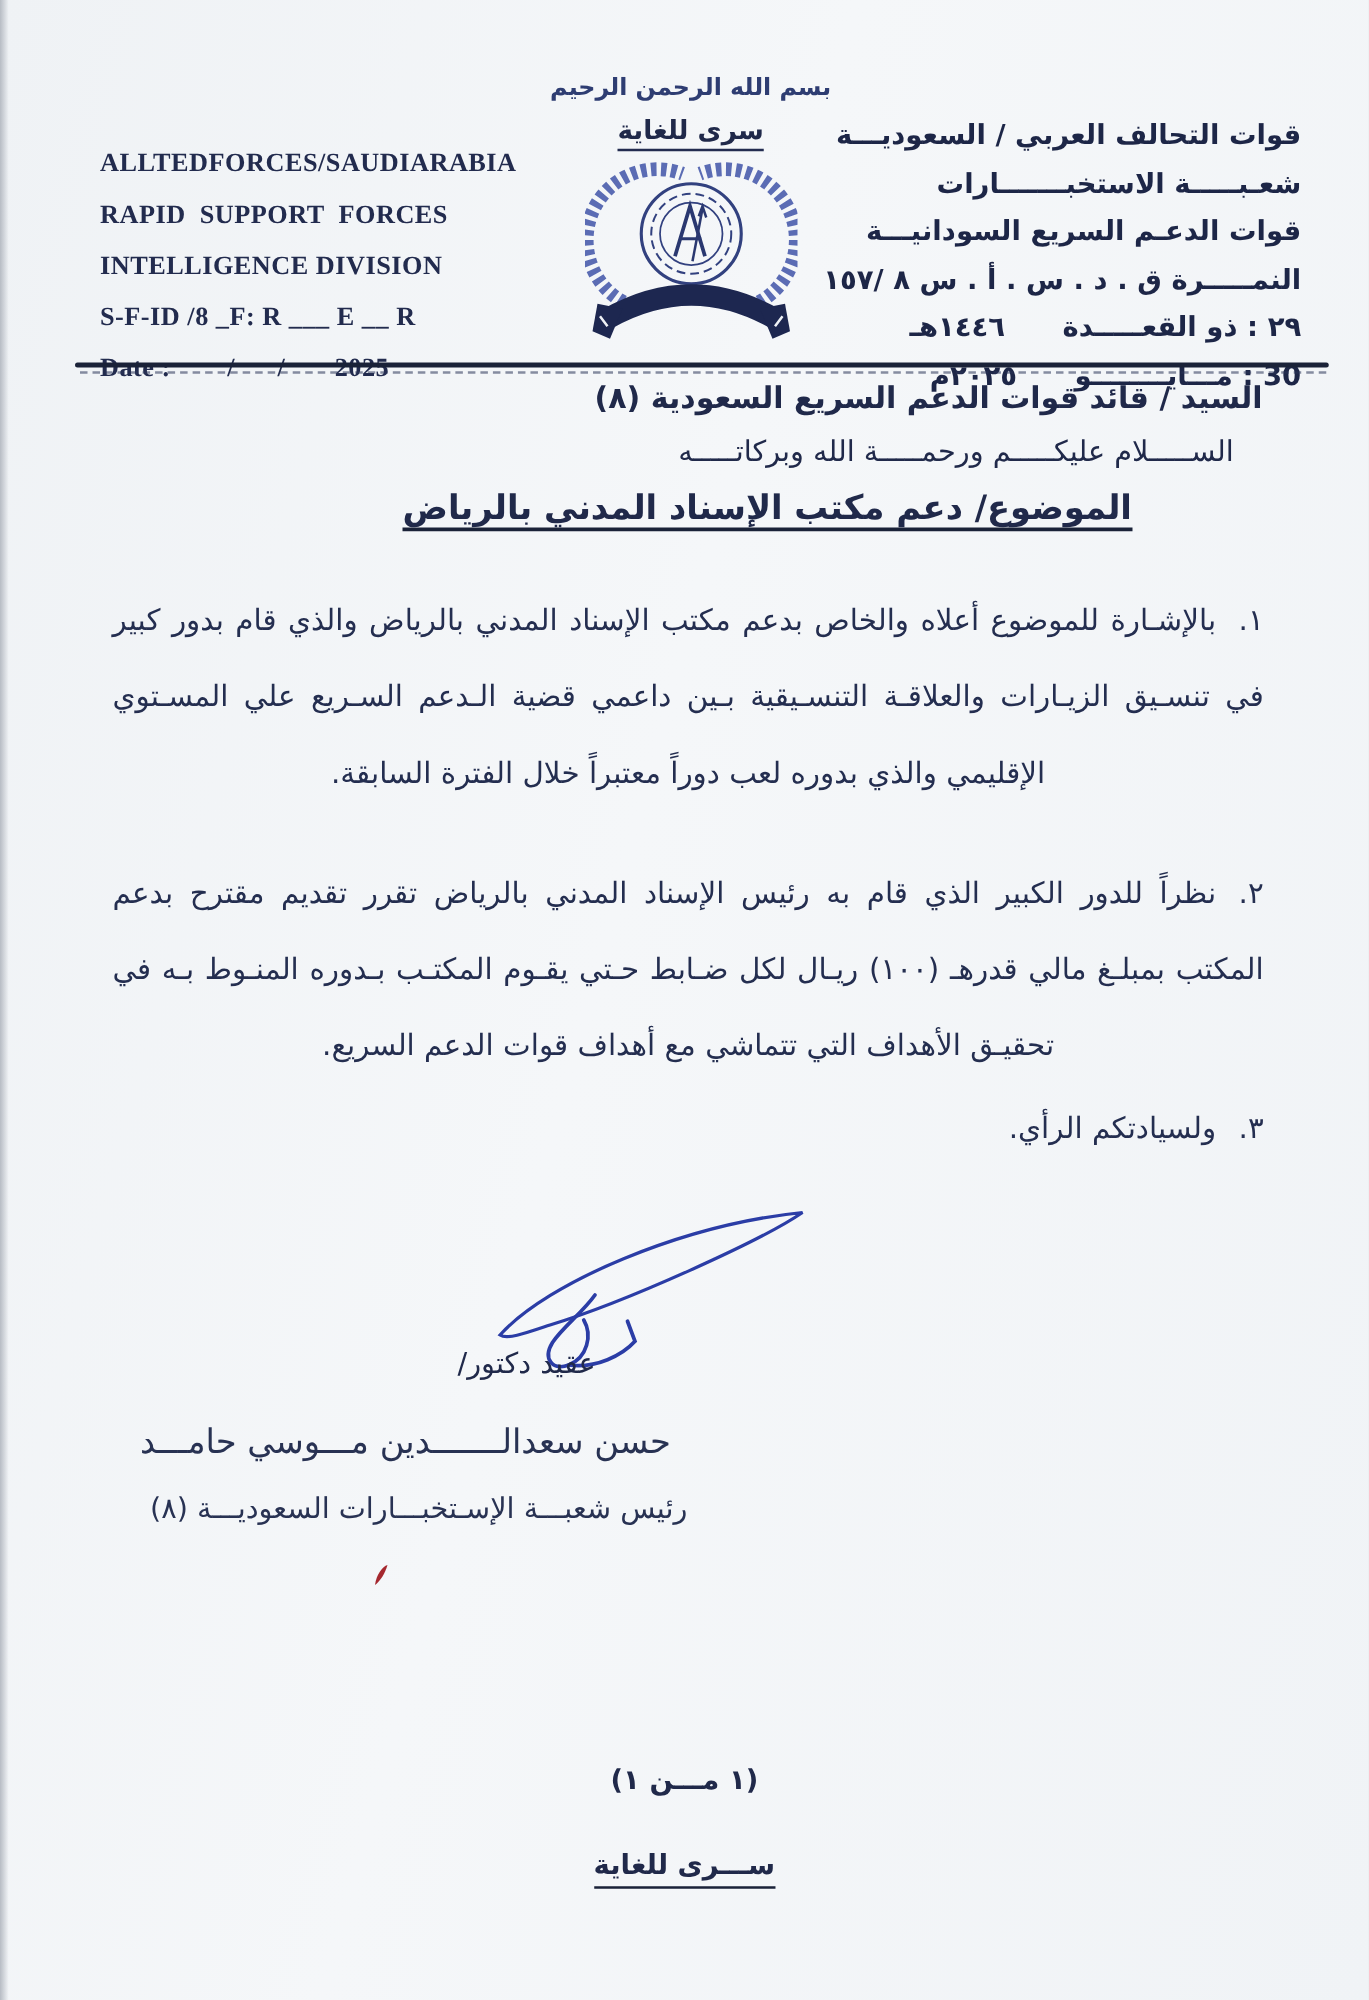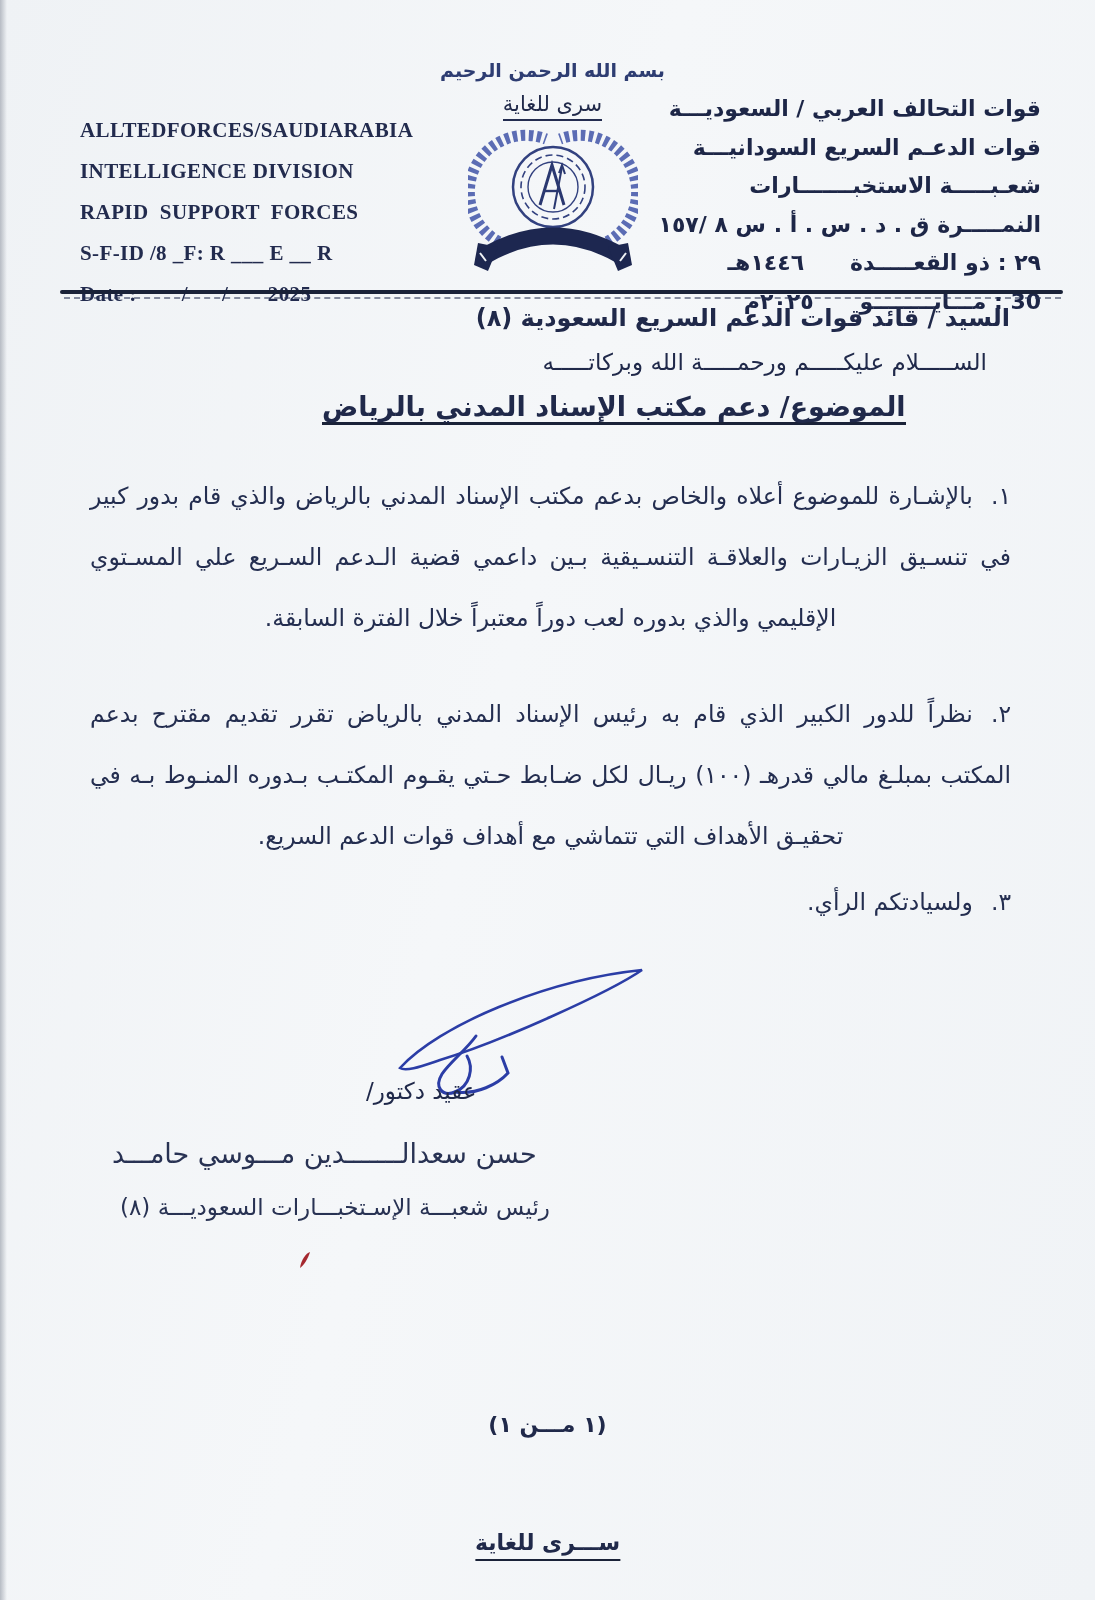--- a/index.html
+++ b/index.html
@@ -9,21 +9,21 @@
   .abs{position:absolute;}
   .pre{white-space:pre;}
   .edge-left{position:absolute;left:0;top:0;bottom:0;width:7px;
         background:linear-gradient(90deg,#b7bcc4,rgba(183,188,196,0));}
   
   .lh-en{left:80px;top:110px;font-family:"Liberation Serif",serif;
         font-weight:600;font-size:21px;line-height:41px;color:#222b4e;letter-spacing:.4px;}
   
   .lh-center{left:425px;top:58px;width:255px;text-align:center;}
   .bismillah{font-size:19px;font-weight:700;color:#2e3d72;line-height:1.35;direction:rtl;}
-  .class-top{display:inline-block;margin-top:8px;font-size:21px;font-weight:400;
+  .class-top{display:inline-block;margin-top:8px;font-size:21px;font-weight:700;
         border-bottom:2px solid #232c50;padding-bottom:3px;direction:rtl;}
   .emblem{margin-top:4px;}
   
   .lh-ar{right:54px;top:90px;direction:rtl;text-align:right;font-size:22px;
         font-weight:700;line-height:38.5px;color:#1d2647;}
   
   .rule{left:60px;right:32px;top:290px;height:4px;background:#1a2238;border-radius:2px;}
   .rule:after{content:"";position:absolute;left:4px;right:2px;top:7px;
         border-top:2px dashed rgba(42,52,88,.55);}
   
@@ -38,34 +38,34 @@
   #p1{top:466px;} #p2{top:684px;} #p3{top:872px;}
   
   .sig-svg{left:380px;top:964px;}
   .sig-rank{left:366px;top:1078px;direction:rtl;font-size:23px;}
   .sig-name{left:112px;top:1138px;direction:rtl;font-size:27px;color:#283253;}
   .sig-title{left:120px;top:1194px;direction:rtl;font-size:23px;color:#283253;}
   .red-mark{left:298px;top:1250px;}
   
   .page-num{left:50%;transform:translateX(-50%);top:1412px;direction:rtl;
         font-size:22px;font-weight:600;}
-  .footer-class{left:50%;transform:translateX(-50%);top:1530px;direction:rtl;
+  .footer-class{left:50%;transform:translateX(-50%);top:1480px;direction:rtl;
         font-size:22px;font-weight:700;border-bottom:2px solid #1a2238;padding-bottom:4px;}
 </style>
 </head>
 <body>
 
 <div class="page">
 
   <div class="edge-left"></div>
 
   <div class="abs lh-en">
     <div class="pre">ALLTEDFORCES/SAUDIARABIA</div>
+    <div class="pre">RAPID  SUPPORT  FORCES</div>
     <div class="pre">INTELLIGENCE DIVISION</div>
-    <div class="pre">RAPID  SUPPORT  FORCES</div>
     <div class="pre">S-F-ID /8 _F: R ___ E __ R</div>
     <div class="pre">Date :        /      /       2025</div>
   </div>
 
   <div class="abs lh-center">
     <div class="bismillah">بسم الله الرحمن الرحيم</div>
     <div><span class="class-top">سرى للغاية</span></div>
     <div class="emblem">
       <svg width="170" height="150" viewBox="0 0 170 150">
 
@@ -84,22 +84,22 @@
         <path d="M18,130 Q85,92 152,130" fill="none" stroke="#1d2750" stroke-width="17"></path>
         <path d="M10,118 L30,122 L20,146 L6,140 Z" fill="#1d2750"></path>
         <path d="M160,118 L140,122 L150,146 L164,140 Z" fill="#1d2750"></path>
         <path d="M12,128 L18,136 M158,128 L152,136" stroke="#eef1f5" stroke-width="2"></path>
       </svg>
     </div>
   </div>
 
   <div class="abs lh-ar">
     <div class="pre">قوات التحالف العربي / السعوديـــة</div>
+    <div class="pre">شعـبـــــة الاستخبـــــــارات</div>
     <div class="pre">قوات الدعـم السريع السودانيـــة</div>
-    <div class="pre">شعـبـــــة الاستخبـــــــارات</div>
     <div class="pre">النمـــــرة ق . د . س . أ . س ٨ /١٥٧</div>
     <div class="pre">٢٩ : ذو القعـــــدة      ١٤٤٦هـ</div>
     <div class="pre">30 : مـــايــــــــو      ٢٠٢٥م</div>
   </div>
 
   <div class="abs rule"></div>
 
   <div class="abs addressee">السيد / قائد قوات الدعم السريع السعودية (٨)</div>
   <div class="abs greeting">الســـــلام عليكـــــم ورحمـــــة الله وبركاتـــــه</div>
   <div class="abs subject">الموضوع/ دعم مكتب الإسناد المدني بالرياض</div>

